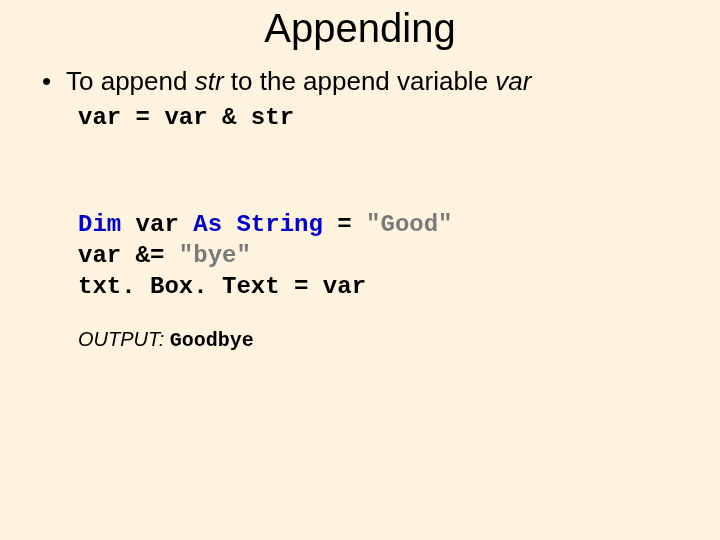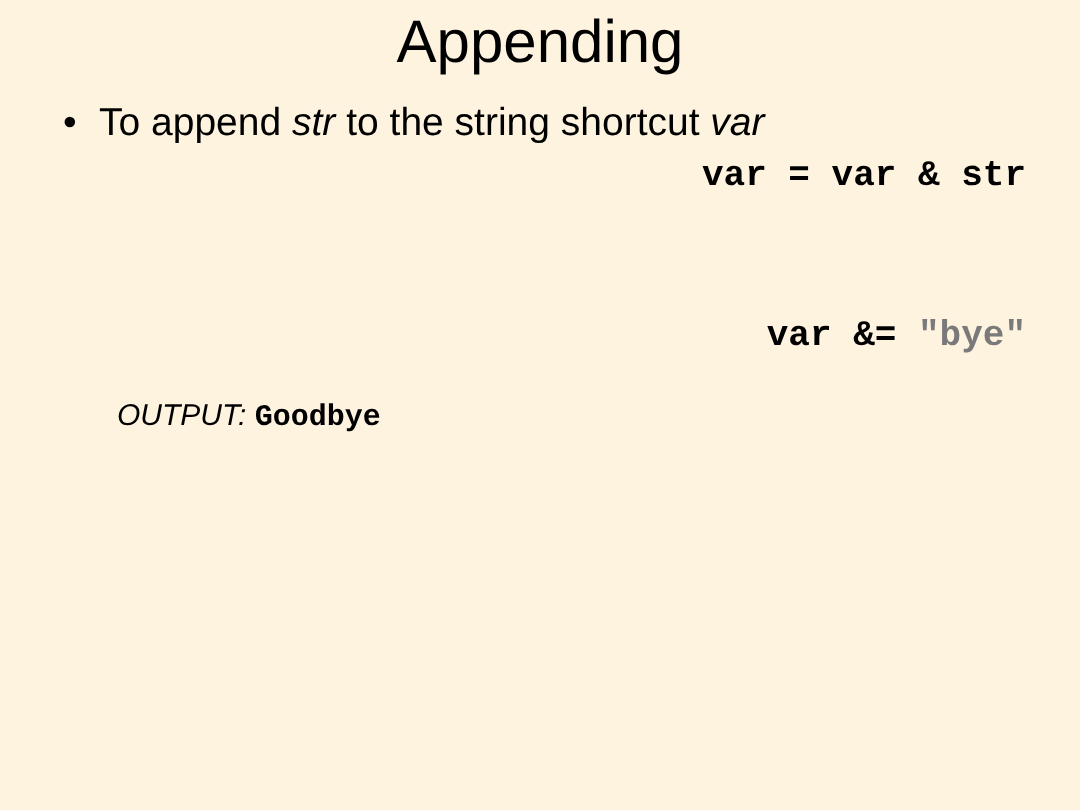--- a/index.html
+++ b/index.html
@@ -45,21 +45,20 @@
     left: 6px;
     top: 0;
     font-size: 26px;
   }
   .code {
     font-family: "Courier New", Courier, monospace;
     font-weight: bold;
     font-size: 24px;
     margin-left: 42px;
     line-height: 1.3;
-    text-align: right;
   }
   .code-line {
     white-space: pre;
   }
   .gap-lg { height: 38px; }
   .gap-md { height: 26px; }
   .output {
     font-size: 20px;
     margin-left: 42px;
   }
@@ -74,36 +73,38 @@
 </style>
 </head>
 <body>
 
 <div class="slide">
 
   <h1 class="title">Appending</h1>
 
   <ul class="bullets">
     <li>
-      <span>To append </span><span class="ital">str</span><span> to the string shortcut </span><span class="ital">var</span>
+      <span>To append </span><span class="ital">str</span><span> to the append variable </span><span class="ital">var</span>
     </li>
   </ul>
 
   <div class="code">
     <div class="code-line">var = var &amp; str</div>
   </div>
 
   <div class="gap-lg"></div>
 
 
 
   <div class="gap-lg"></div>
 
   <div class="code">
+    <div class="code-line"><span class="kw">Dim</span><span> var </span><span class="kw">As String</span><span> = </span><span class="str">"Good"</span></div>
     <div class="code-line"><span>var &amp;= </span><span class="str">"bye"</span></div>
+    <div class="code-line">txt. Box. Text = var</div>
   </div>
 
   <div class="gap-md"></div>
 
   <div class="output">
     <span class="output-label">OUTPUT:</span>
     <span class="output-value">Goodbye</span>
   </div>
 
 </div>

